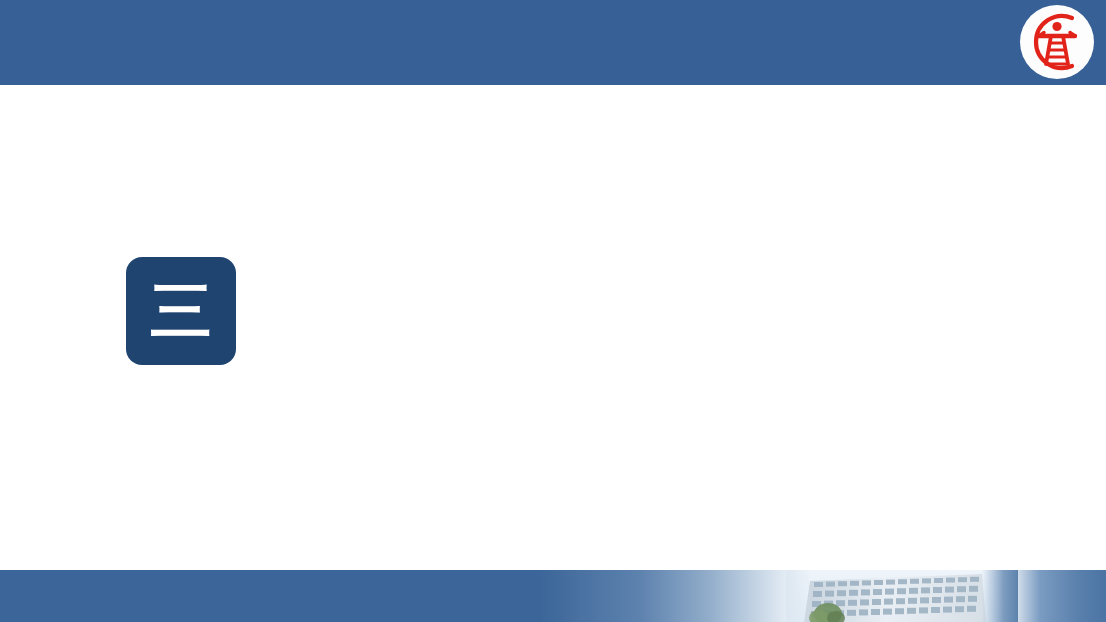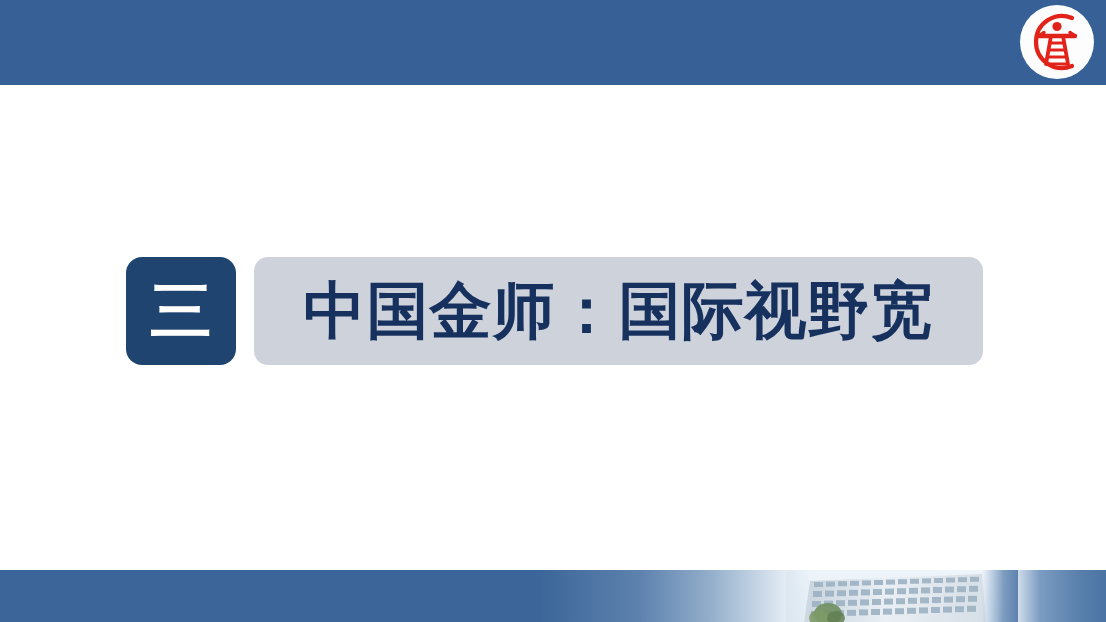--- a/index.html
+++ b/index.html
@@ -181,23 +181,20 @@
   </div>
 
   <div class="body-area">
 
     <div class="heading-row">
 
       <div class="number-badge">
         <span class="number-badge-text">三</span>
       </div>
 
-      <div class="title-pill">
-        <span class="title-pill-text">中国金师：国际视野宽</span>
-      </div>
 
     </div>
 
   </div>
 
   <div class="footer-bar">
 
     <div class="footer-gradient"></div>
 
     <div class="footer-photo">

